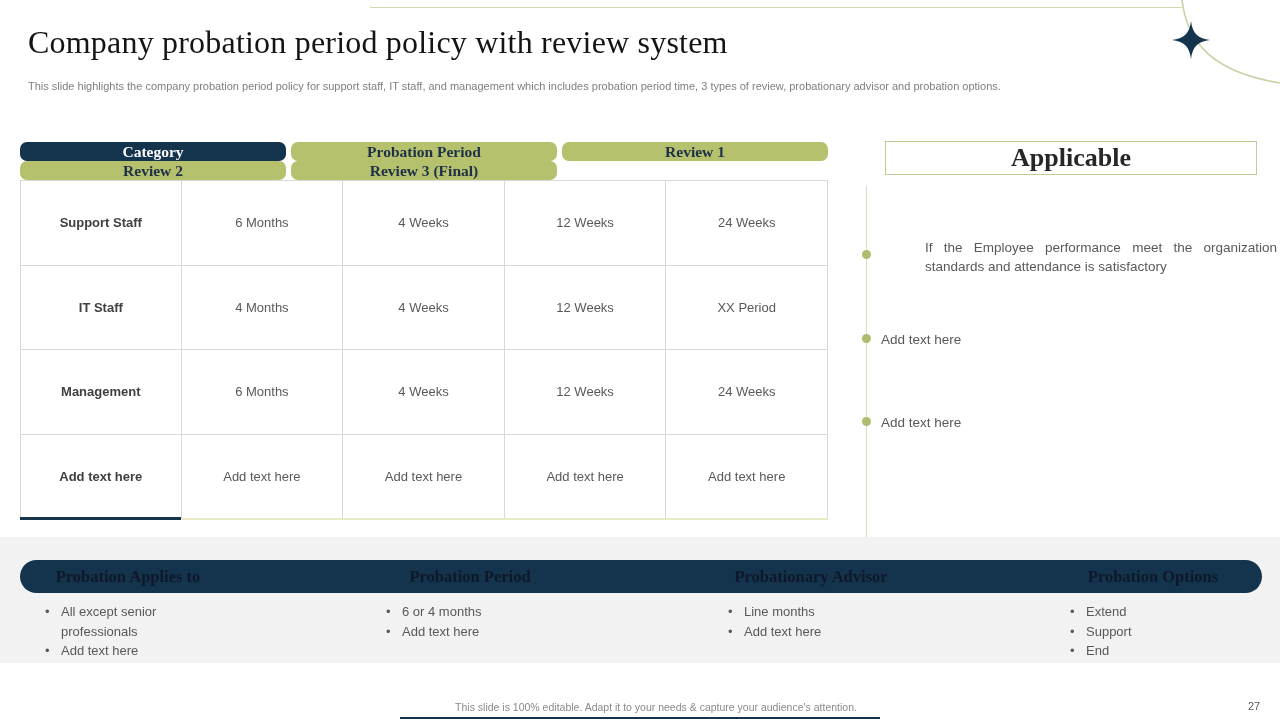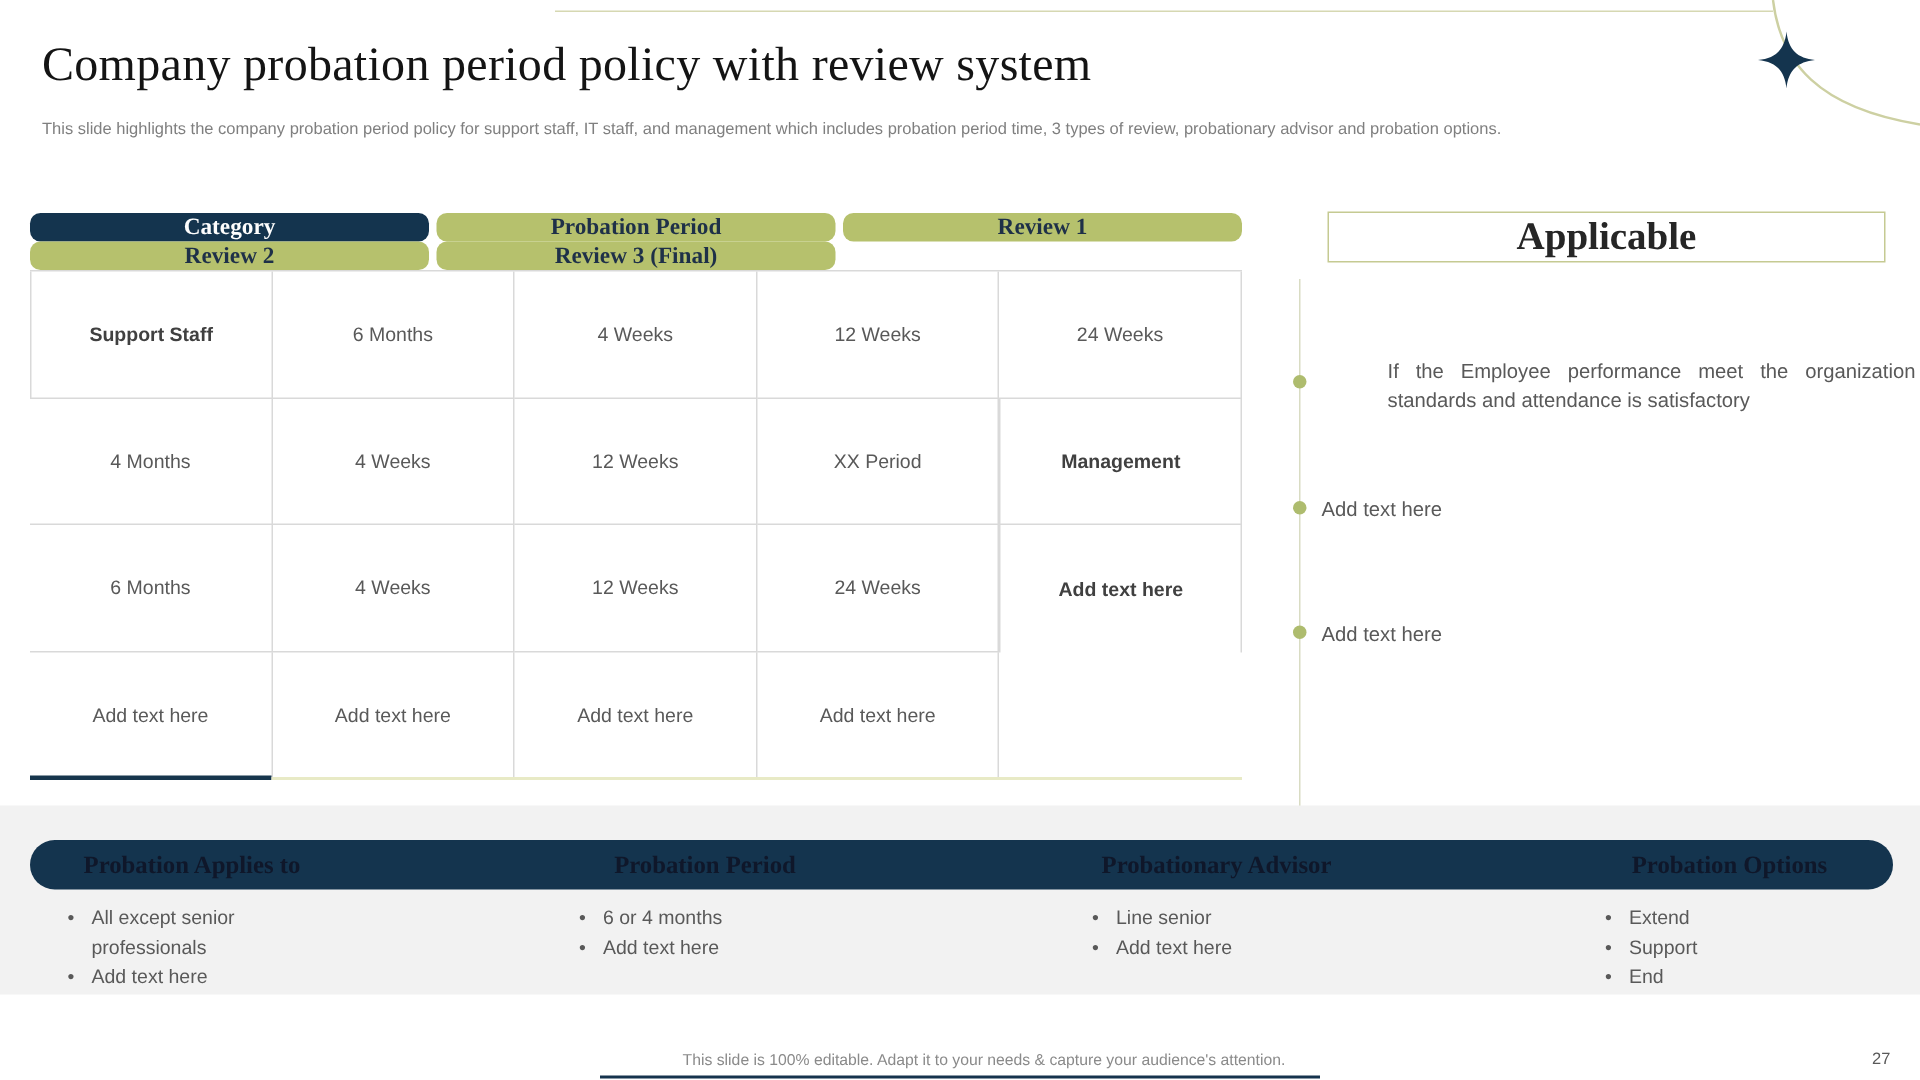--- a/index.html
+++ b/index.html
@@ -88,20 +88,21 @@
   <div class="th th-olive">Review 3 (Final)</div>
 </div>
 
 <div class="tbody">
   <div class="td cat">Support Staff</div>
   <div class="td">6 Months</div>
   <div class="td">4 Weeks</div>
   <div class="td">12 Weeks</div>
   <div class="td">24 Weeks</div>
 
+  <div class="td cat">IT Staff</div>
   <div class="td">4 Months</div>
   <div class="td">4 Weeks</div>
   <div class="td">12 Weeks</div>
   <div class="td">XX Period</div>
 
   <div class="td cat">Management</div>
   <div class="td">6 Months</div>
   <div class="td">4 Weeks</div>
   <div class="td">12 Weeks</div>
   <div class="td">24 Weeks</div>
@@ -149,21 +150,21 @@
       <span class="txt">6 or 4 months</span>
     </div>
   <div class="li">
       <span class="mark">•</span>
       <span class="txt">Add text here</span>
     </div>
 </div>
 <div class="blist bl-2">
   <div class="li">
       <span class="mark">•</span>
-      <span class="txt">Line senior</span>
+      <span class="txt">Line months</span>
     </div>
   <div class="li">
       <span class="mark">•</span>
       <span class="txt">Add text here</span>
     </div>
 </div>
 <div class="blist bl-3">
   <div class="li">
       <span class="mark">•</span>
       <span class="txt">Extend</span>

